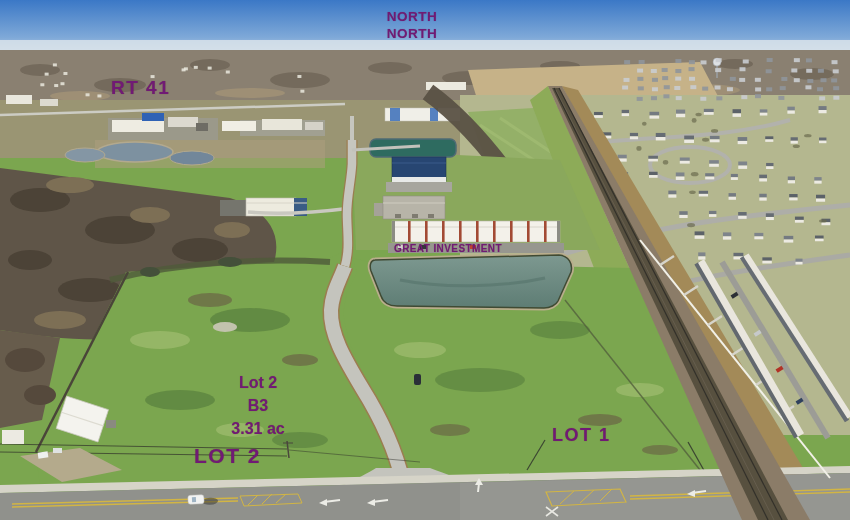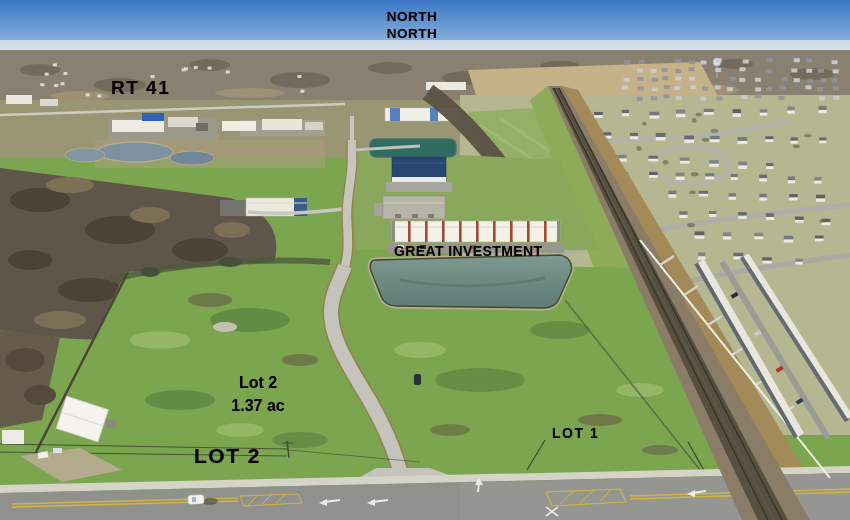--- a/index.html
+++ b/index.html
@@ -1,27 +1,27 @@
 <!DOCTYPE html>
 <html><head>
 <meta charset="utf-8">
 <style>
   html,body{margin:0;padding:0;background:#222;}
   .stage{position:relative;width:850px;height:520px;overflow:hidden;background:#7ba64f;
          font-family:"Liberation Sans",sans-serif;}
   .stage svg{position:absolute;left:0;top:0;}
   .ann{position:absolute;font-family:"Liberation Sans",sans-serif;font-weight:bold;
-       color:#000000;white-space:nowrap;text-shadow:0 0 1px rgba(90,10,0,.35);}
+       color:#701a75;white-space:nowrap;text-shadow:0 0 1px rgba(90,10,0,.35);}
   .ann-north{left:370px;top:8px;width:84px;text-align:center;font-size:13.5px;
              line-height:17px;letter-spacing:.5px;}
   .ann-rt41{left:111px;top:77px;font-size:19px;letter-spacing:1.5px;}
-  .ann-invest{left:394px;top:243px;font-size:14px;letter-spacing:.4px;}
+  .ann-invest{left:394px;top:243px;font-size:10px;letter-spacing:.4px;}
   .ann-lot2d{left:208px;top:371px;width:100px;text-align:center;font-size:16px;line-height:23px;}
   .ann-lot2{left:194px;top:444px;font-size:21px;letter-spacing:1.5px;}
-  .ann-lot1{left:552px;top:425px;font-size:14px;letter-spacing:1.5px;}
+  .ann-lot1{left:552px;top:425px;font-size:18px;letter-spacing:1.5px;}
 </style>
 </head>
 <body>
 
 <div class="stage">
 
 <svg width="850" height="520" viewBox="0 0 850 520">
  <defs>
   <linearGradient id="skyG" x1="0" y1="0" x2="0" y2="1">
     <stop offset="0" stop-color="#3b78c6"></stop>
@@ -504,17 +504,18 @@
 </svg>
 
  <div class="ann ann-north">
    <span>NORTH</span><br>
    <span>NORTH</span>
  </div>
  <div class="ann ann-rt41">RT 41</div>
  <div class="ann ann-invest">GREAT INVESTMENT</div>
  <div class="ann ann-lot2d">
    <div>Lot 2</div>
-   <div>1.37 ac</div>
+   <div>B3</div>
+   <div>3.31 ac</div>
  </div>
  <div class="ann ann-lot2">LOT 2</div>
  <div class="ann ann-lot1">LOT 1</div>
 </div>
 
 </body></html>

